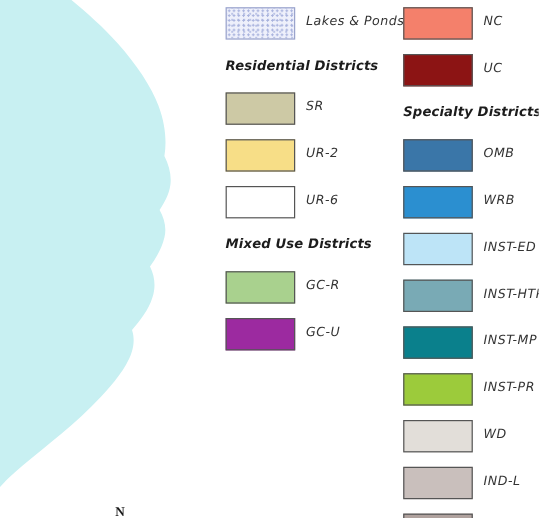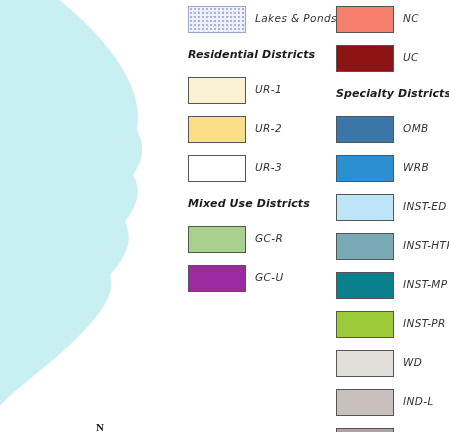--- a/index.html
+++ b/index.html
@@ -138,30 +138,30 @@
   <div id="legend">
     <div class="legend-col" id="legend-col-left">
         <div class="legend-row">
           <div class="swatch stipple"></div>
           <div class="swatch-label">Lakes &amp; Ponds</div>
         </div>
         <div class="group-heading">
           <span>Residential Districts</span>
         </div>
         <div class="legend-row">
-          <div class="swatch" style="background-color: rgb(250, 240, 210);"></div>
-          <div class="swatch-label">UR-1</div>
+          <div class="swatch" style="background-color: rgb(205, 201, 165);"></div>
+          <div class="swatch-label">SR</div>
         </div>
         <div class="legend-row">
           <div class="swatch" style="background-color: rgb(247, 222, 135);"></div>
           <div class="swatch-label">UR-2</div>
         </div>
         <div class="legend-row">
           <div class="swatch"></div>
-          <div class="swatch-label">UR-3</div>
+          <div class="swatch-label">UR-6</div>
         </div>
         <div class="group-heading">
           <span>Mixed Use Districts</span>
         </div>
         <div class="legend-row">
           <div class="swatch" style="background-color: rgb(169, 209, 142);"></div>
           <div class="swatch-label">GC-R</div>
         </div>
         <div class="legend-row">
           <div class="swatch" style="background-color: rgb(156, 42, 160);"></div>

